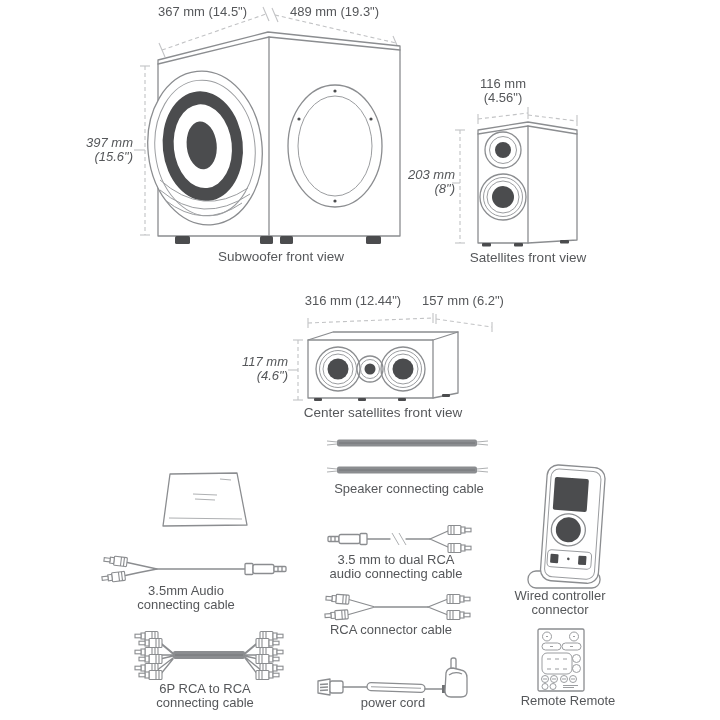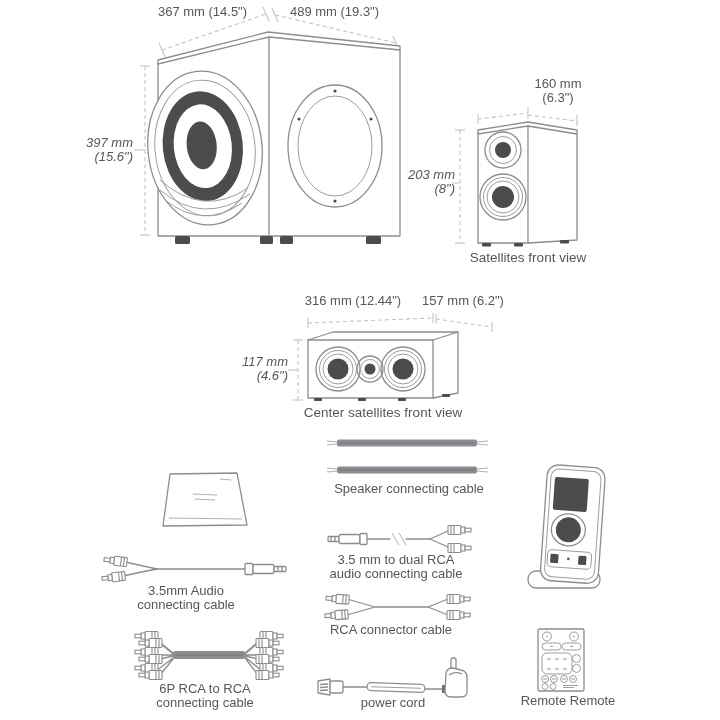--- a/index.html
+++ b/index.html
@@ -75,20 +75,21 @@
       <rect x="85" y="236" width="15" height="8" rx="1.5"></rect>
       <rect x="170" y="236" width="13" height="8" rx="1.5"></rect>
       <rect x="190" y="236" width="13" height="8" rx="1.5"></rect>
       <rect x="276" y="236" width="15" height="8" rx="1.5"></rect>
     </g>
   </svg>
   <div class="txt c" style="left:120px;top:5px;width:165px">367 mm (14.5")</div>
   <div class="txt c" style="left:252px;top:5px;width:165px">489 mm (19.3")</div>
   <div class="txt r" style="left:58px;top:136px;width:75px">397 mm
 (15.6")</div>
+  <div class="txt c cap" style="left:176px;top:250px;width:210px">Subwoofer front view</div>
 
   <svg style="left:410px;top:60px" width="220" height="200" viewBox="0 0 220 200">
     <g class="dash">
       <path d="M68,59 L118,53"></path>
       <path d="M118,55 L167,61"></path>
       <path d="M50,70 L50,183"></path>
     </g>
     <g class="tick">
       <path d="M68,54 L68,64"></path>
         <path d="M118,47 L118,59"></path>
@@ -110,22 +111,22 @@
       <circle class="thin" cx="93" cy="137" r="19.5"></circle>
       <circle class="thin" cx="93" cy="137" r="16"></circle>
       <circle class="dk" cx="93" cy="137" r="11"></circle>
     </g>
     <g class="dk">
       <rect x="72" y="183" width="9" height="3.5" rx="1"></rect>
       <rect x="104" y="183" width="9" height="3.5" rx="1"></rect>
       <rect x="150" y="180" width="9" height="3.5" rx="1"></rect>
     </g>
   </svg>
-  <div class="txt c" style="left:510px;top:77px;width:96px">160 mm
-(6.3")</div>
+  <div class="txt c" style="left:455px;top:77px;width:96px">116 mm
+(4.56")</div>
   <div class="txt r" style="left:392px;top:168px;width:63px">203 mm
 (8")</div>
   <div class="txt c cap" style="left:428px;top:251px;width:200px">Satellites front view</div>
 
   <svg style="left:230px;top:290px" width="280" height="132" viewBox="0 0 280 132">
     <g class="dash">
       <path d="M78,33 L203,28"></path>
       <path d="M206,29 L262,37"></path>
       <path d="M68,50 L68,110"></path>
     </g>
@@ -292,20 +293,22 @@
       <rect class="thin" x="29" y="12" width="50" height="108" rx="8"></rect>
       <rect class="dk" x="33" y="20" width="34" height="33" rx="2"></rect>
       <ellipse class="ln" cx="50" cy="72" rx="17" ry="16"></ellipse>
       <circle class="dk" cx="50" cy="72" r="12.5"></circle>
       <rect class="thin" x="31" y="93" width="44" height="17" rx="4"></rect>
       <rect class="dk" x="34" y="97" width="8" height="9" rx="1"></rect>
       <rect class="dk" x="62" y="97" width="8" height="9" rx="1"></rect>
       <circle class="dk" cx="52" cy="101" r="1.3"></circle>
     </g>
   </svg>
+  <div class="txt c" style="left:480px;top:589px;width:160px">Wired controller
+connector</div>
 
   <svg style="left:530px;top:626px" width="80" height="70" viewBox="0 0 80 70">
     <rect class="lnw" x="8" y="3" width="46" height="62" rx="1.5"></rect>
     <g class="thin">
       <circle cx="17" cy="10.5" r="4.5"></circle>
         <circle cx="44" cy="10.5" r="4.5"></circle>
       <path d="M16,10.5 L18,10.5 M43,10.5 L45,10.5"></path>
       <rect x="12" y="17" width="19" height="7" rx="3.5"></rect>
       <rect x="32" y="17" width="19" height="7" rx="3.5"></rect>
       <path d="M20,20.5 L23,20.5 M40,20.5 L43,20.5"></path>

